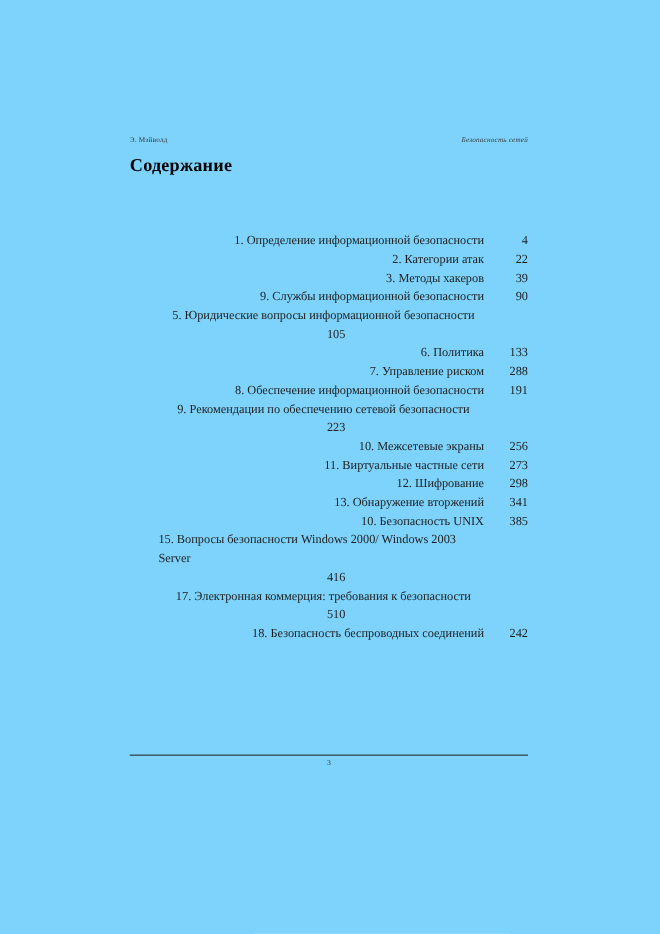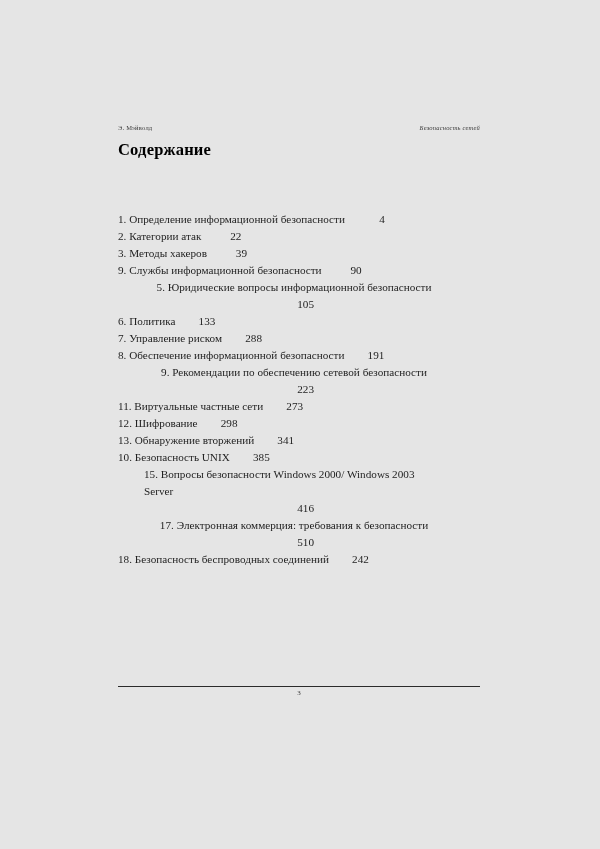--- a/index.html
+++ b/index.html
@@ -14,21 +14,21 @@
     color: #1a1a1a;
     position: relative;
     overflow: hidden;
   }
 
   .page {
     position: absolute;
     left: 0; top: 0;
     width: 600px;
     height: 849px;
-    background: #e5e5e5;
+    background: #7dd3fc;
   }
 
   
   .running-head {
     position: absolute;
     left: 118px;
     top: 124px;
     width: 362px;
     display: flex;
     justify-content: space-between;
@@ -63,21 +63,21 @@
   .toc {
     position: absolute;
     left: 118px;
     top: 211px;
     width: 362px;
   }
   .toc-entry {
     position: relative;
     display: flex;
     align-items: flex-start;
-    justify-content: flex-start;
+    justify-content: flex-end;
     font-size: 11.2px;
     line-height: 17px;
     color: #1e1e1e;
     margin-bottom: 0px;
   }
   .toc-entry.two-line {
     align-items: center;
     flex-direction: column;
   }
   .toc-label {
@@ -157,20 +157,24 @@
       </div>
       <div class="toc-entry">
         <span class="toc-label">8. Обеспечение информационной безопасности</span>
         <span class="toc-page">191</span>
       </div>
       <div class="toc-entry two-line">
         <span class="toc-label">9. Рекомендации по обеспечению сетевой безопасности</span>
         <span class="toc-page">223</span>
       </div>
       <div class="toc-entry">
+        <span class="toc-label">10. Межсетевые экраны</span>
+        <span class="toc-page">256</span>
+      </div>
+      <div class="toc-entry">
         <span class="toc-label">11. Виртуальные частные сети</span>
         <span class="toc-page">273</span>
       </div>
       <div class="toc-entry">
         <span class="toc-label">12. Шифрование</span>
         <span class="toc-page">298</span>
       </div>
       <div class="toc-entry">
         <span class="toc-label">13. Обнаружение вторжений</span>
         <span class="toc-page">341</span>

